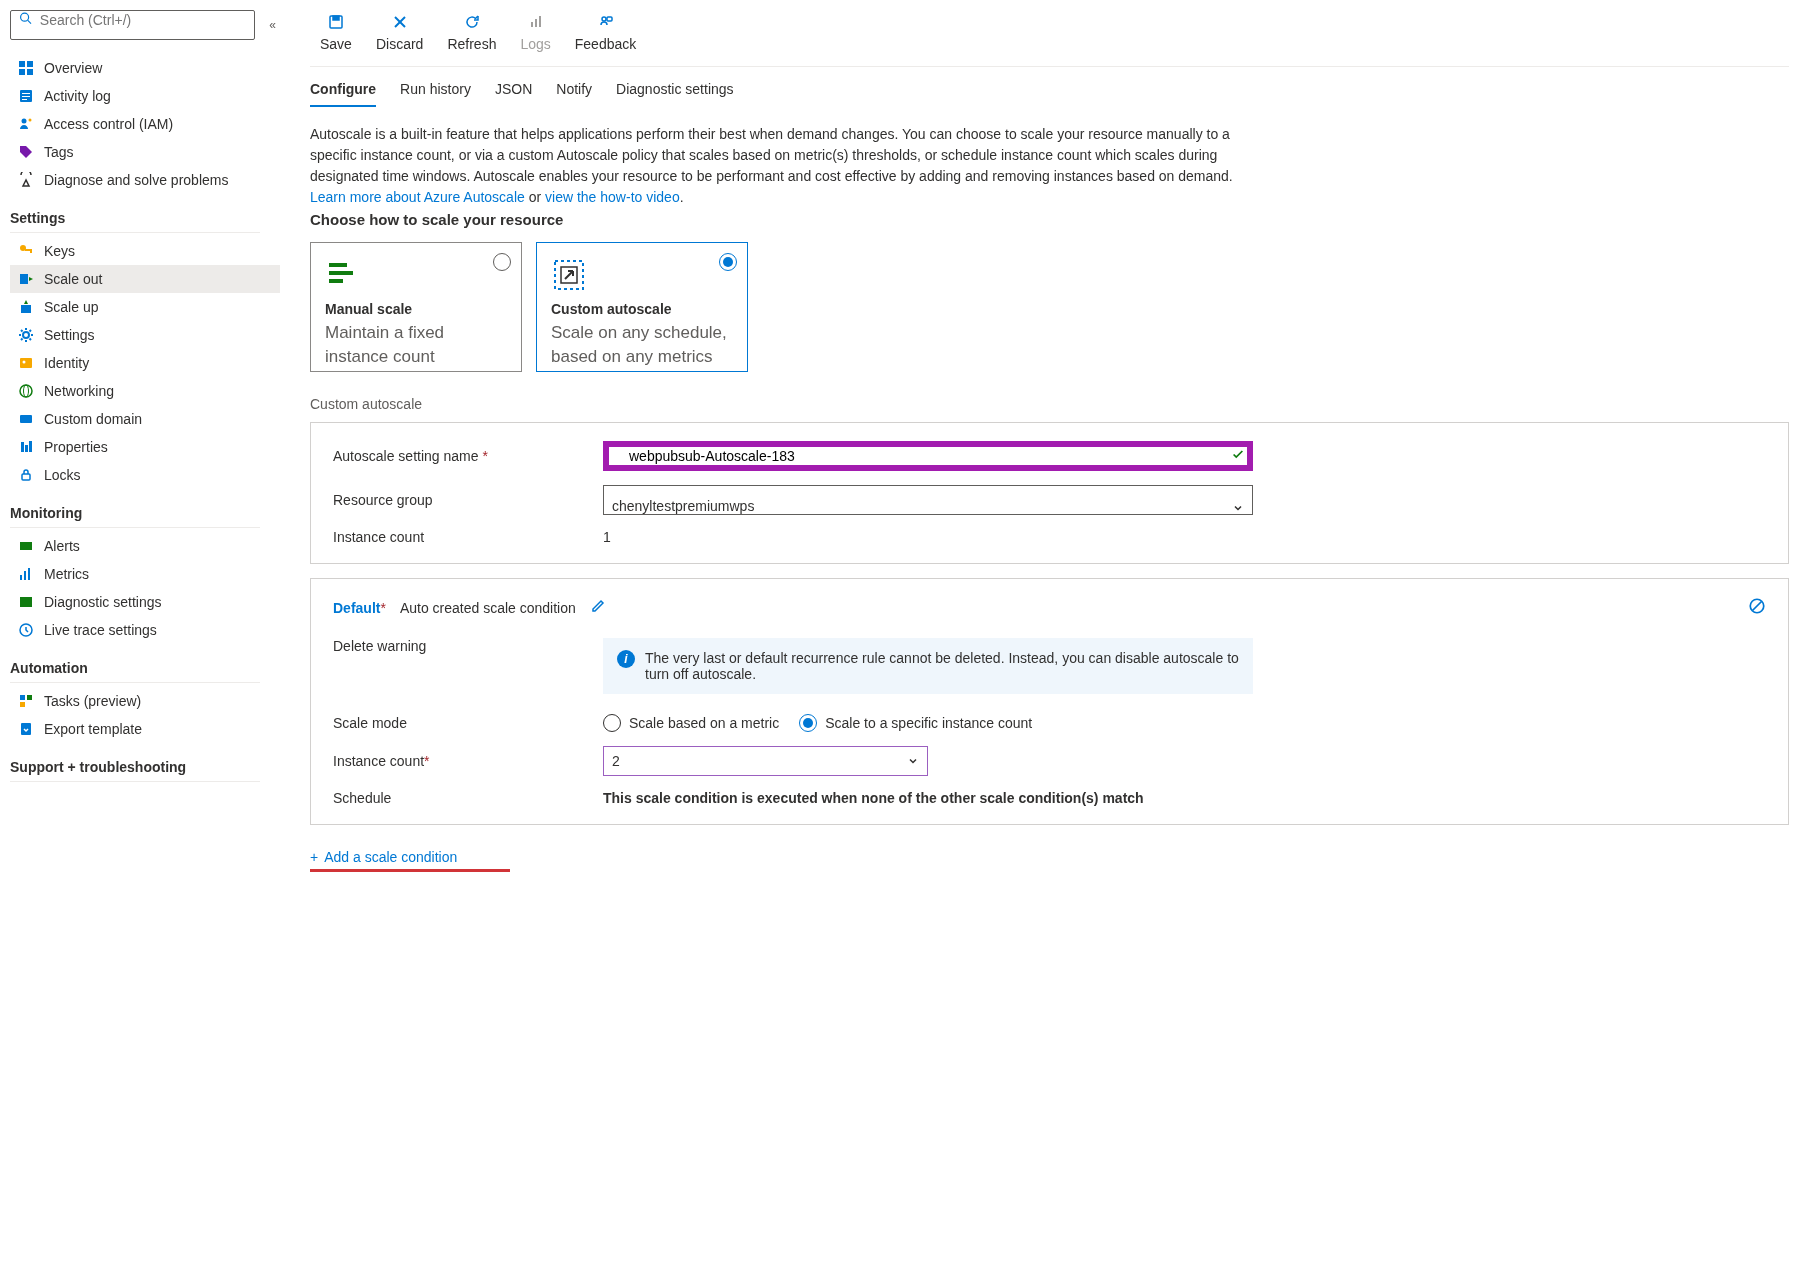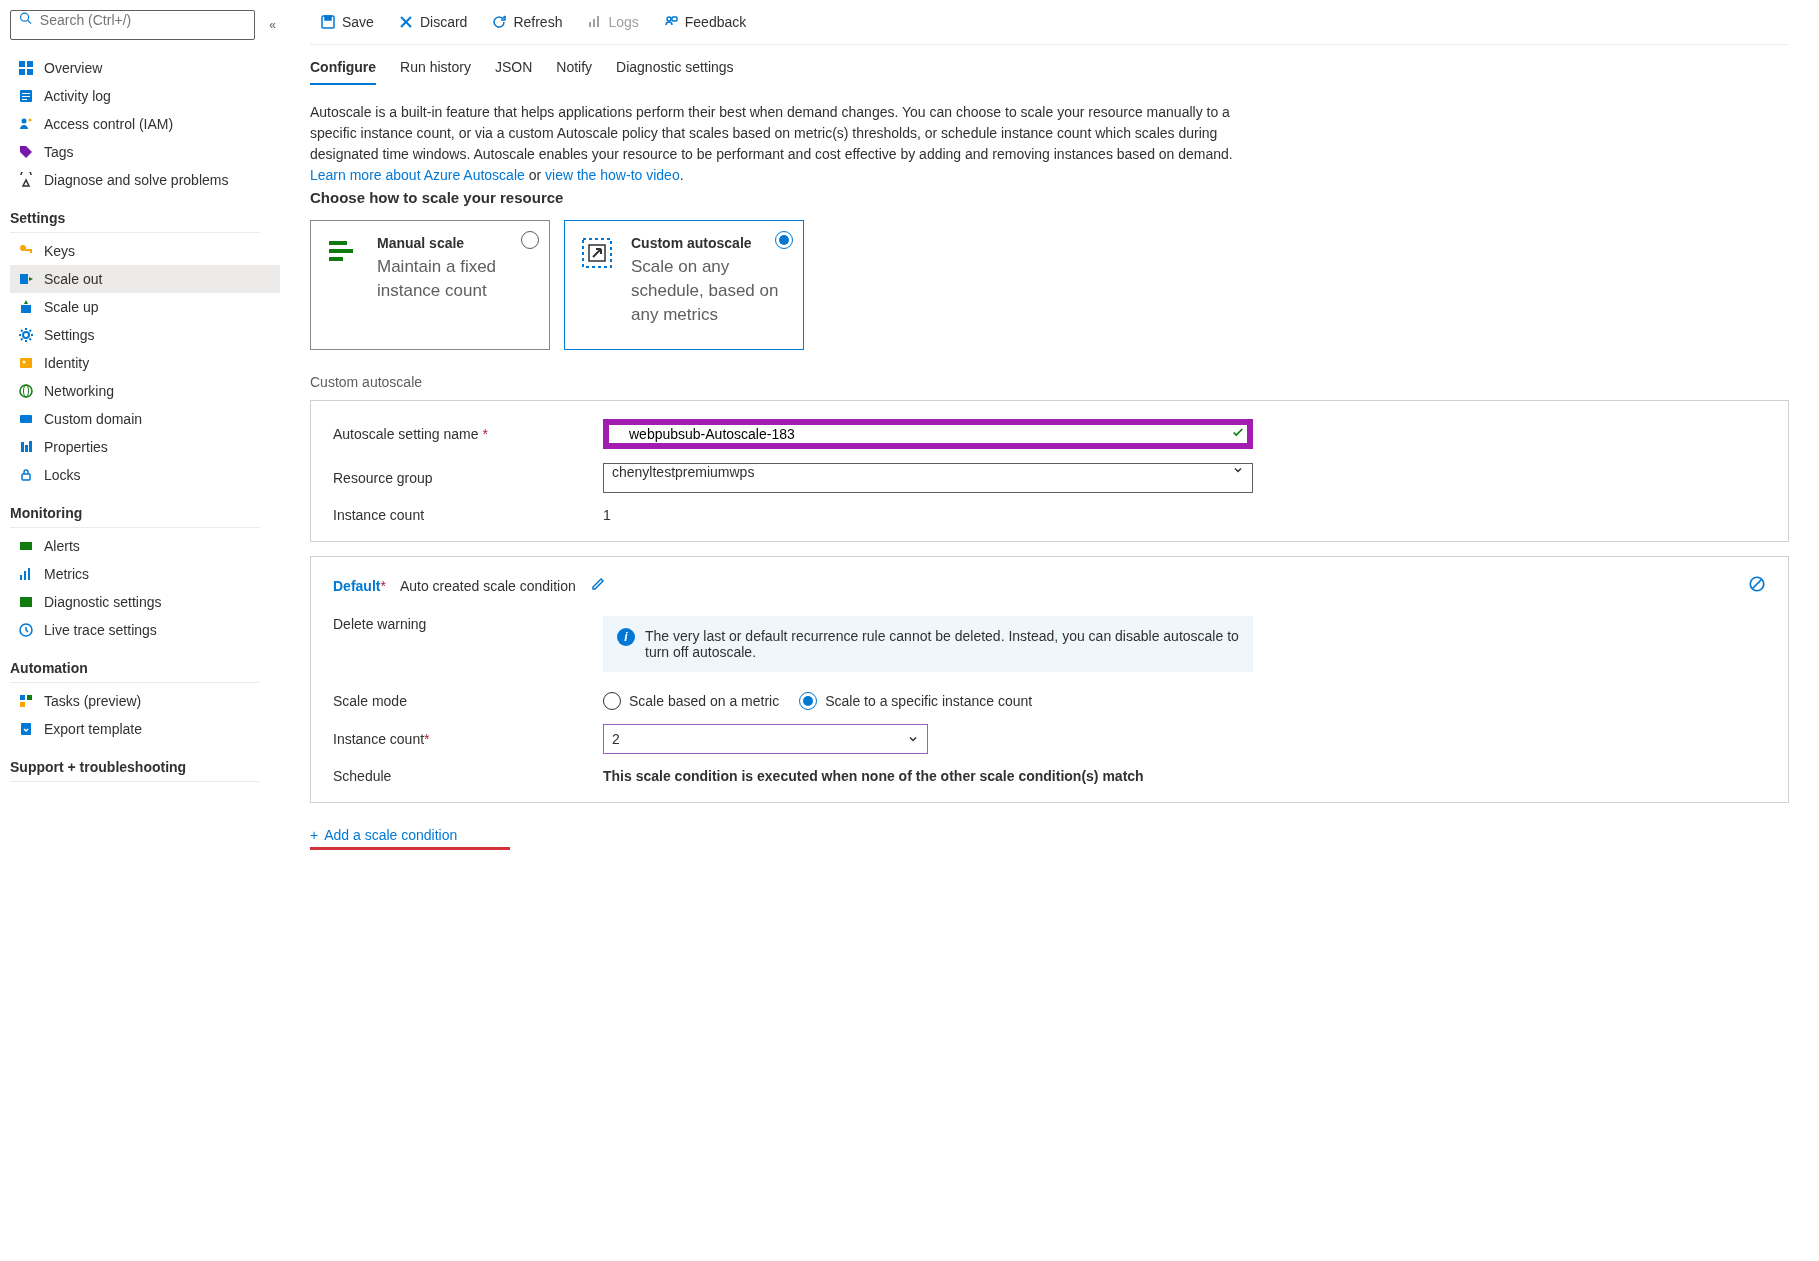--- a/index.html
+++ b/index.html
@@ -79,20 +79,21 @@
     gap: 4px;
     padding: 8px 0;
   }
   .tool-btn {
     display: flex;
     align-items: center;
     gap: 6px;
     padding: 6px 10px;
     cursor: pointer;
     border-radius: 2px;
+    flex-direction: column;
   }
   .tool-btn.disabled { color: #a19f9d; cursor: default; }
   .tabs {
     display: flex;
     gap: 24px;
     border-bottom: 1px solid transparent;
     margin-bottom: 16px;
     margin-top: 6px;
   }
   .tab {
@@ -115,28 +116,29 @@
     font-weight: 600;
     margin-bottom: 14px;
     font-size: 15px;
   }
   .scale-cards {
     display: flex;
     gap: 14px;
     margin-bottom: 24px;
   }
   .scale-card {
-    width: 240px;
+    width: 212px;
     height: 130px;
     border: 1px solid #8a8886;
     padding: 14px;
     position: relative;
     cursor: pointer;
     display: flex;
-    gap: 20px;
+    gap: 12px;
+    flex-direction: column;
   }
   .scale-card.selected {
     border: 1px solid #0078d4;
   }
   .scale-card .radio {
     position: absolute;
     top: 10px;
     right: 10px;
     width: 18px;
     height: 18px;
@@ -197,21 +199,21 @@
     transform: translateY(-50%);
     color: #107c10;
   }
   .select-box {
     width: 100%;
     max-width: 650px;
     height: 30px;
     border: 1px solid #605e5c;
     padding: 0 8px;
     display: flex;
-    align-items: flex-start;
+    align-items: flex-end;
     justify-content: space-between;
     cursor: pointer;
   }
   .select-sm {
     width: 325px;
     height: 30px;
     border: 1px solid #9b5fc0;
     padding: 0 8px;
     display: flex;
     align-items: center;

